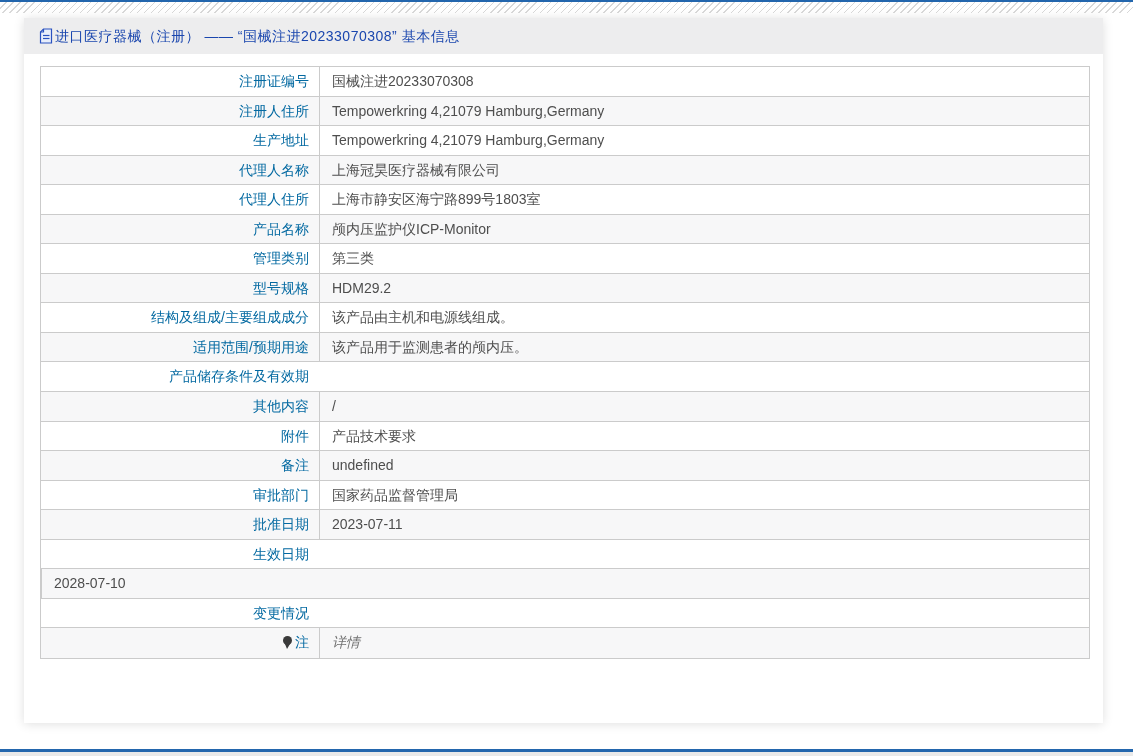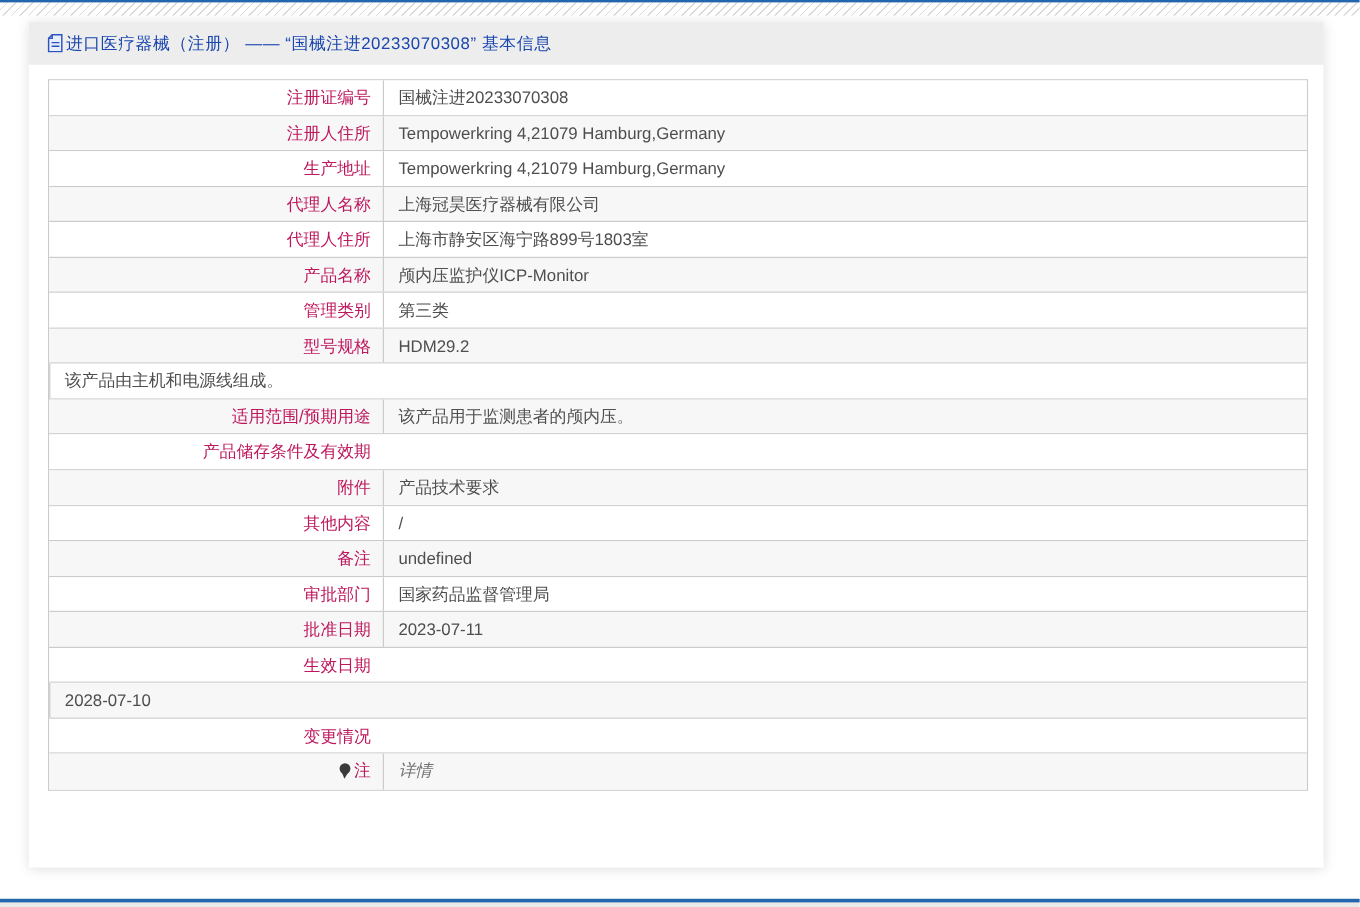--- a/index.html
+++ b/index.html
@@ -52,21 +52,21 @@
     background: #ffffff;
     font-size: 14px;
   }
   .row:last-child { border-bottom: none; }
   .row:nth-child(even) { background: #f7f7f8; }
   .lab {
     width: 278px;
     text-align: right;
     padding-right: 10px;
     line-height: 28.5px;
-    color: #be185d;
+    color: #0369a1;
     white-space: nowrap;
   }
   .val {
     flex: 1;
     border-left: 1px solid #cbcbcb;
     padding-left: 12px;
     line-height: 28.5px;
     color: #4e4e4e;
     white-space: nowrap;
   }
@@ -153,37 +153,38 @@
       </div>
       <div class="row">
         <div class="lab">管理类别</div>
         <div class="val">第三类</div>
       </div>
       <div class="row">
         <div class="lab">型号规格</div>
         <div class="val">HDM29.2</div>
       </div>
       <div class="row">
+        <div class="lab">结构及组成/主要组成成分</div>
         <div class="val">该产品由主机和电源线组成。</div>
       </div>
       <div class="row">
         <div class="lab">适用范围/预期用途</div>
         <div class="val">该产品用于监测患者的颅内压。</div>
       </div>
       <div class="row empty">
         <div class="lab">产品储存条件及有效期</div>
         <div class="val"></div>
       </div>
       <div class="row">
+        <div class="lab">其他内容</div>
+        <div class="val">/</div>
+      </div>
+      <div class="row">
         <div class="lab">附件</div>
         <div class="val">产品技术要求</div>
-      </div>
-      <div class="row">
-        <div class="lab">其他内容</div>
-        <div class="val">/</div>
       </div>
       <div class="row">
         <div class="lab">备注</div>
         <div class="val">undefined</div>
       </div>
       <div class="row">
         <div class="lab">审批部门</div>
         <div class="val">国家药品监督管理局</div>
       </div>
       <div class="row">

